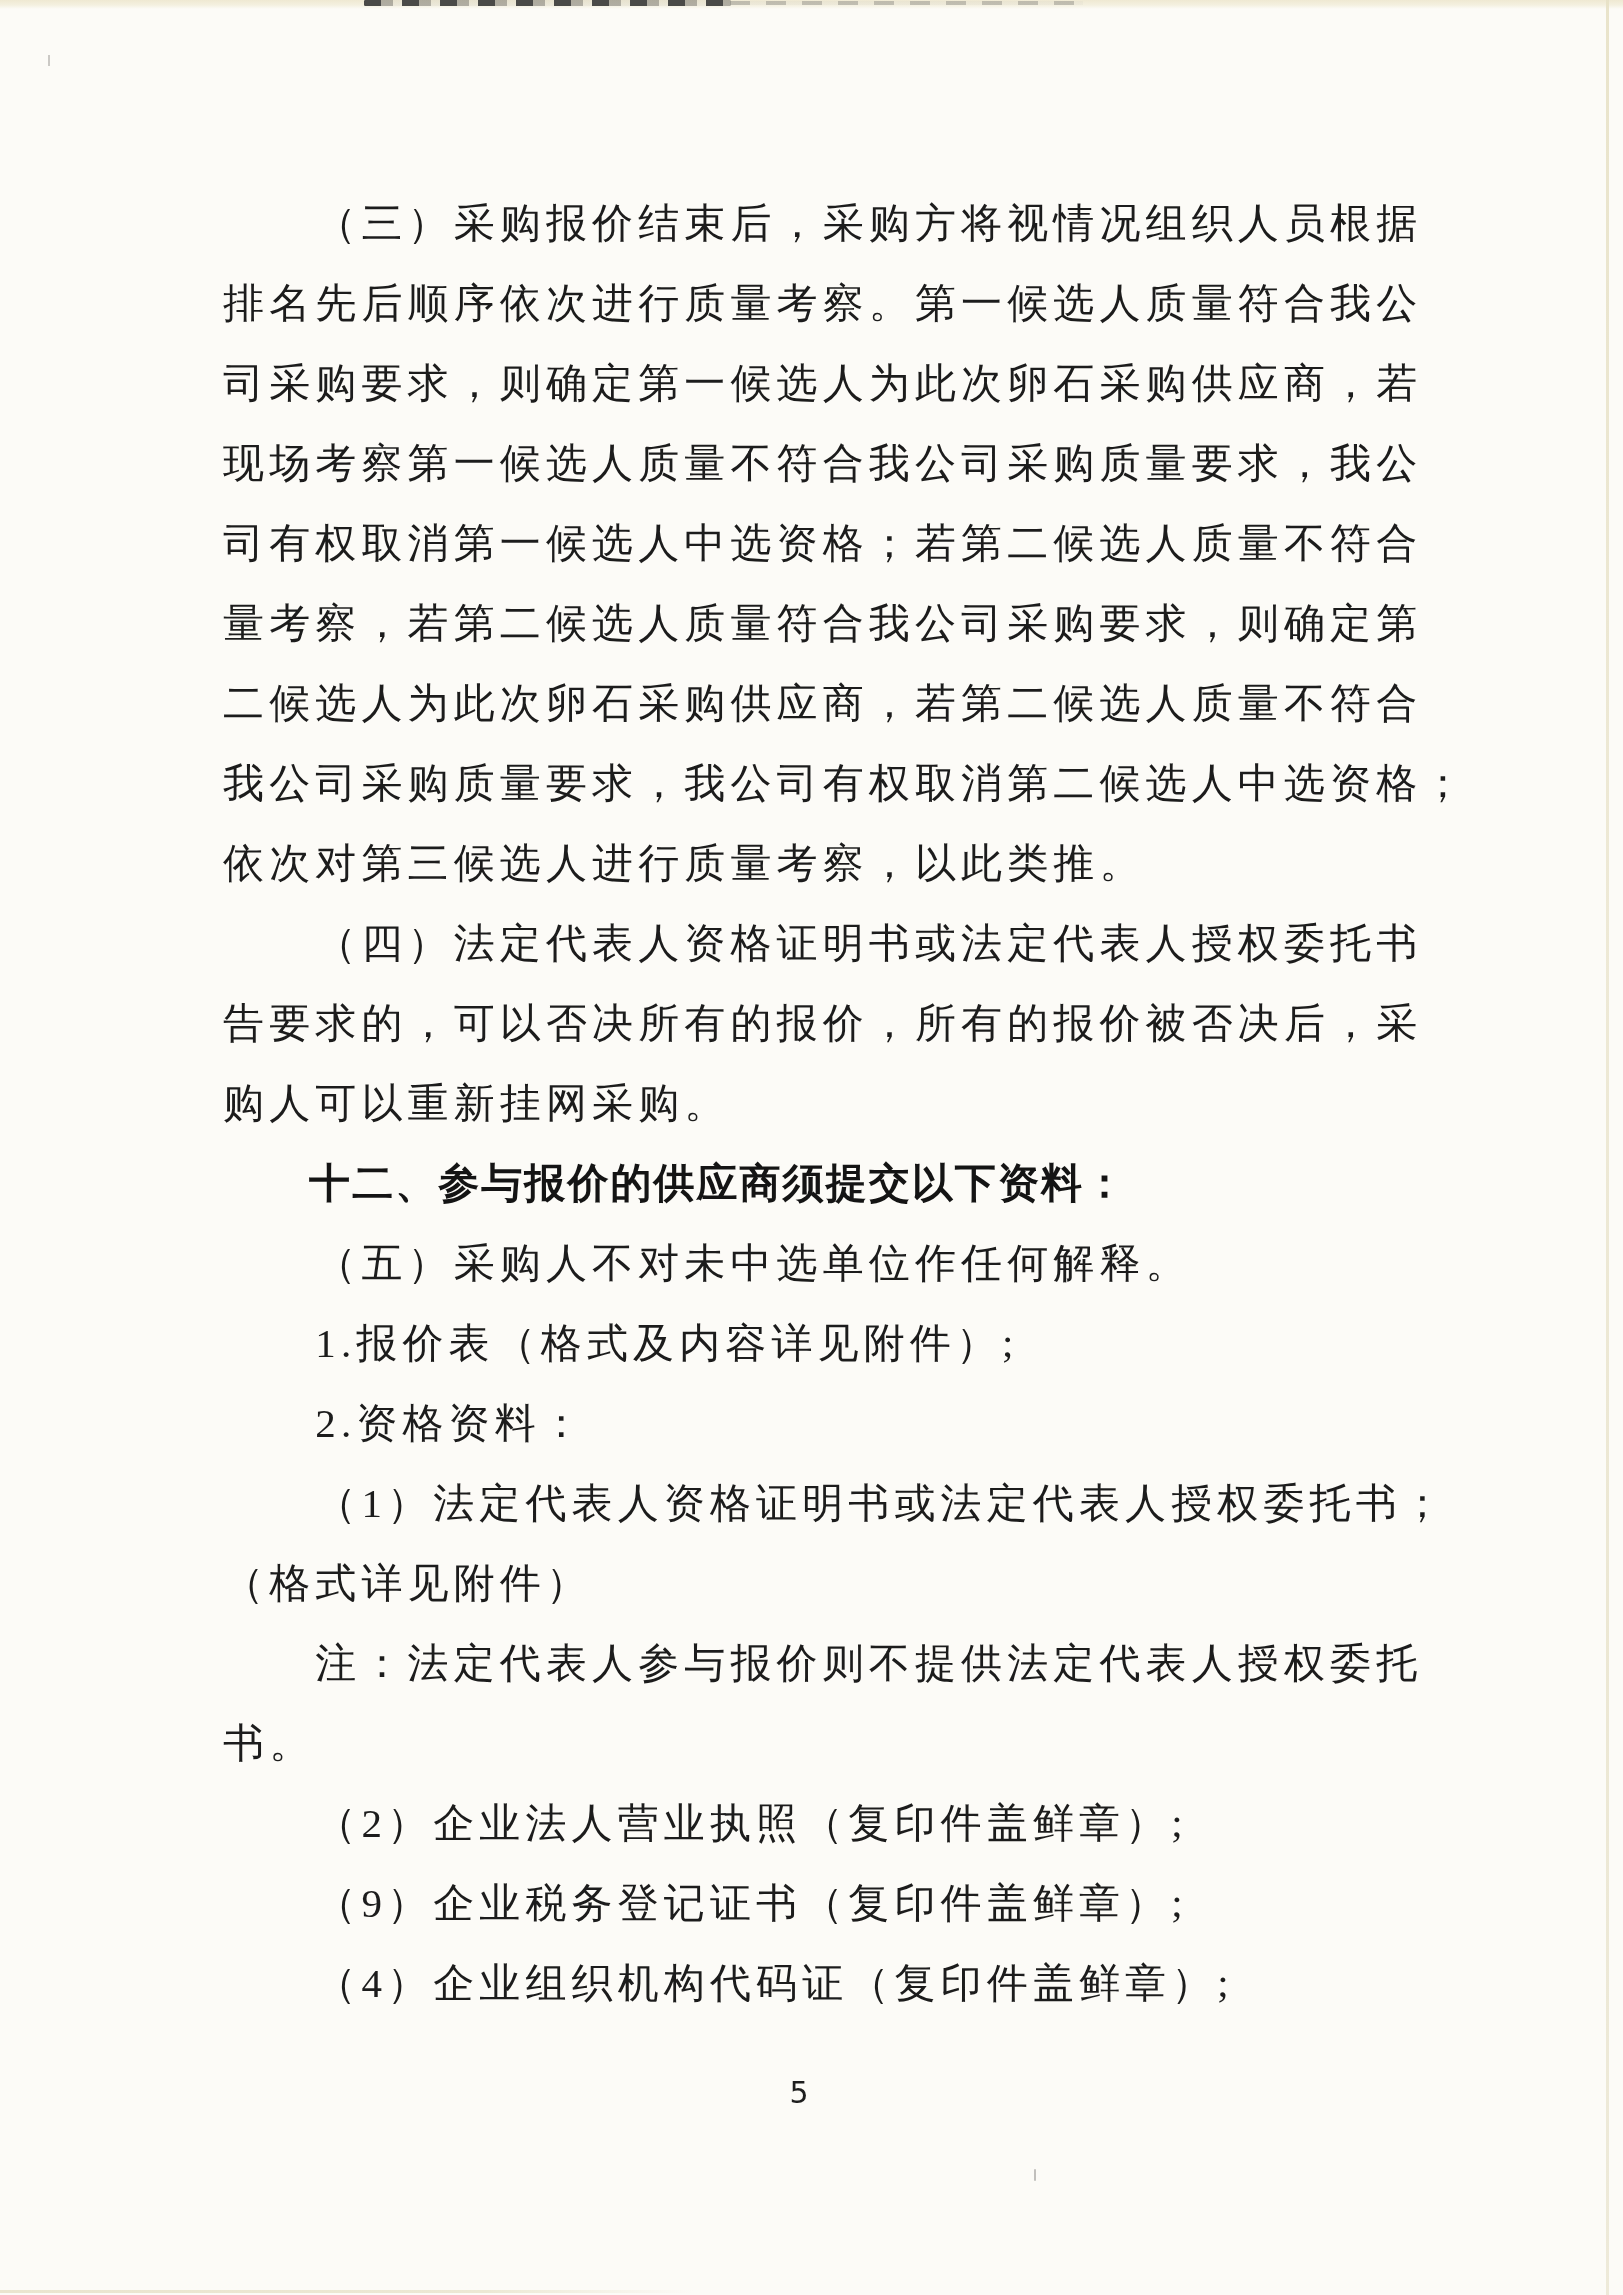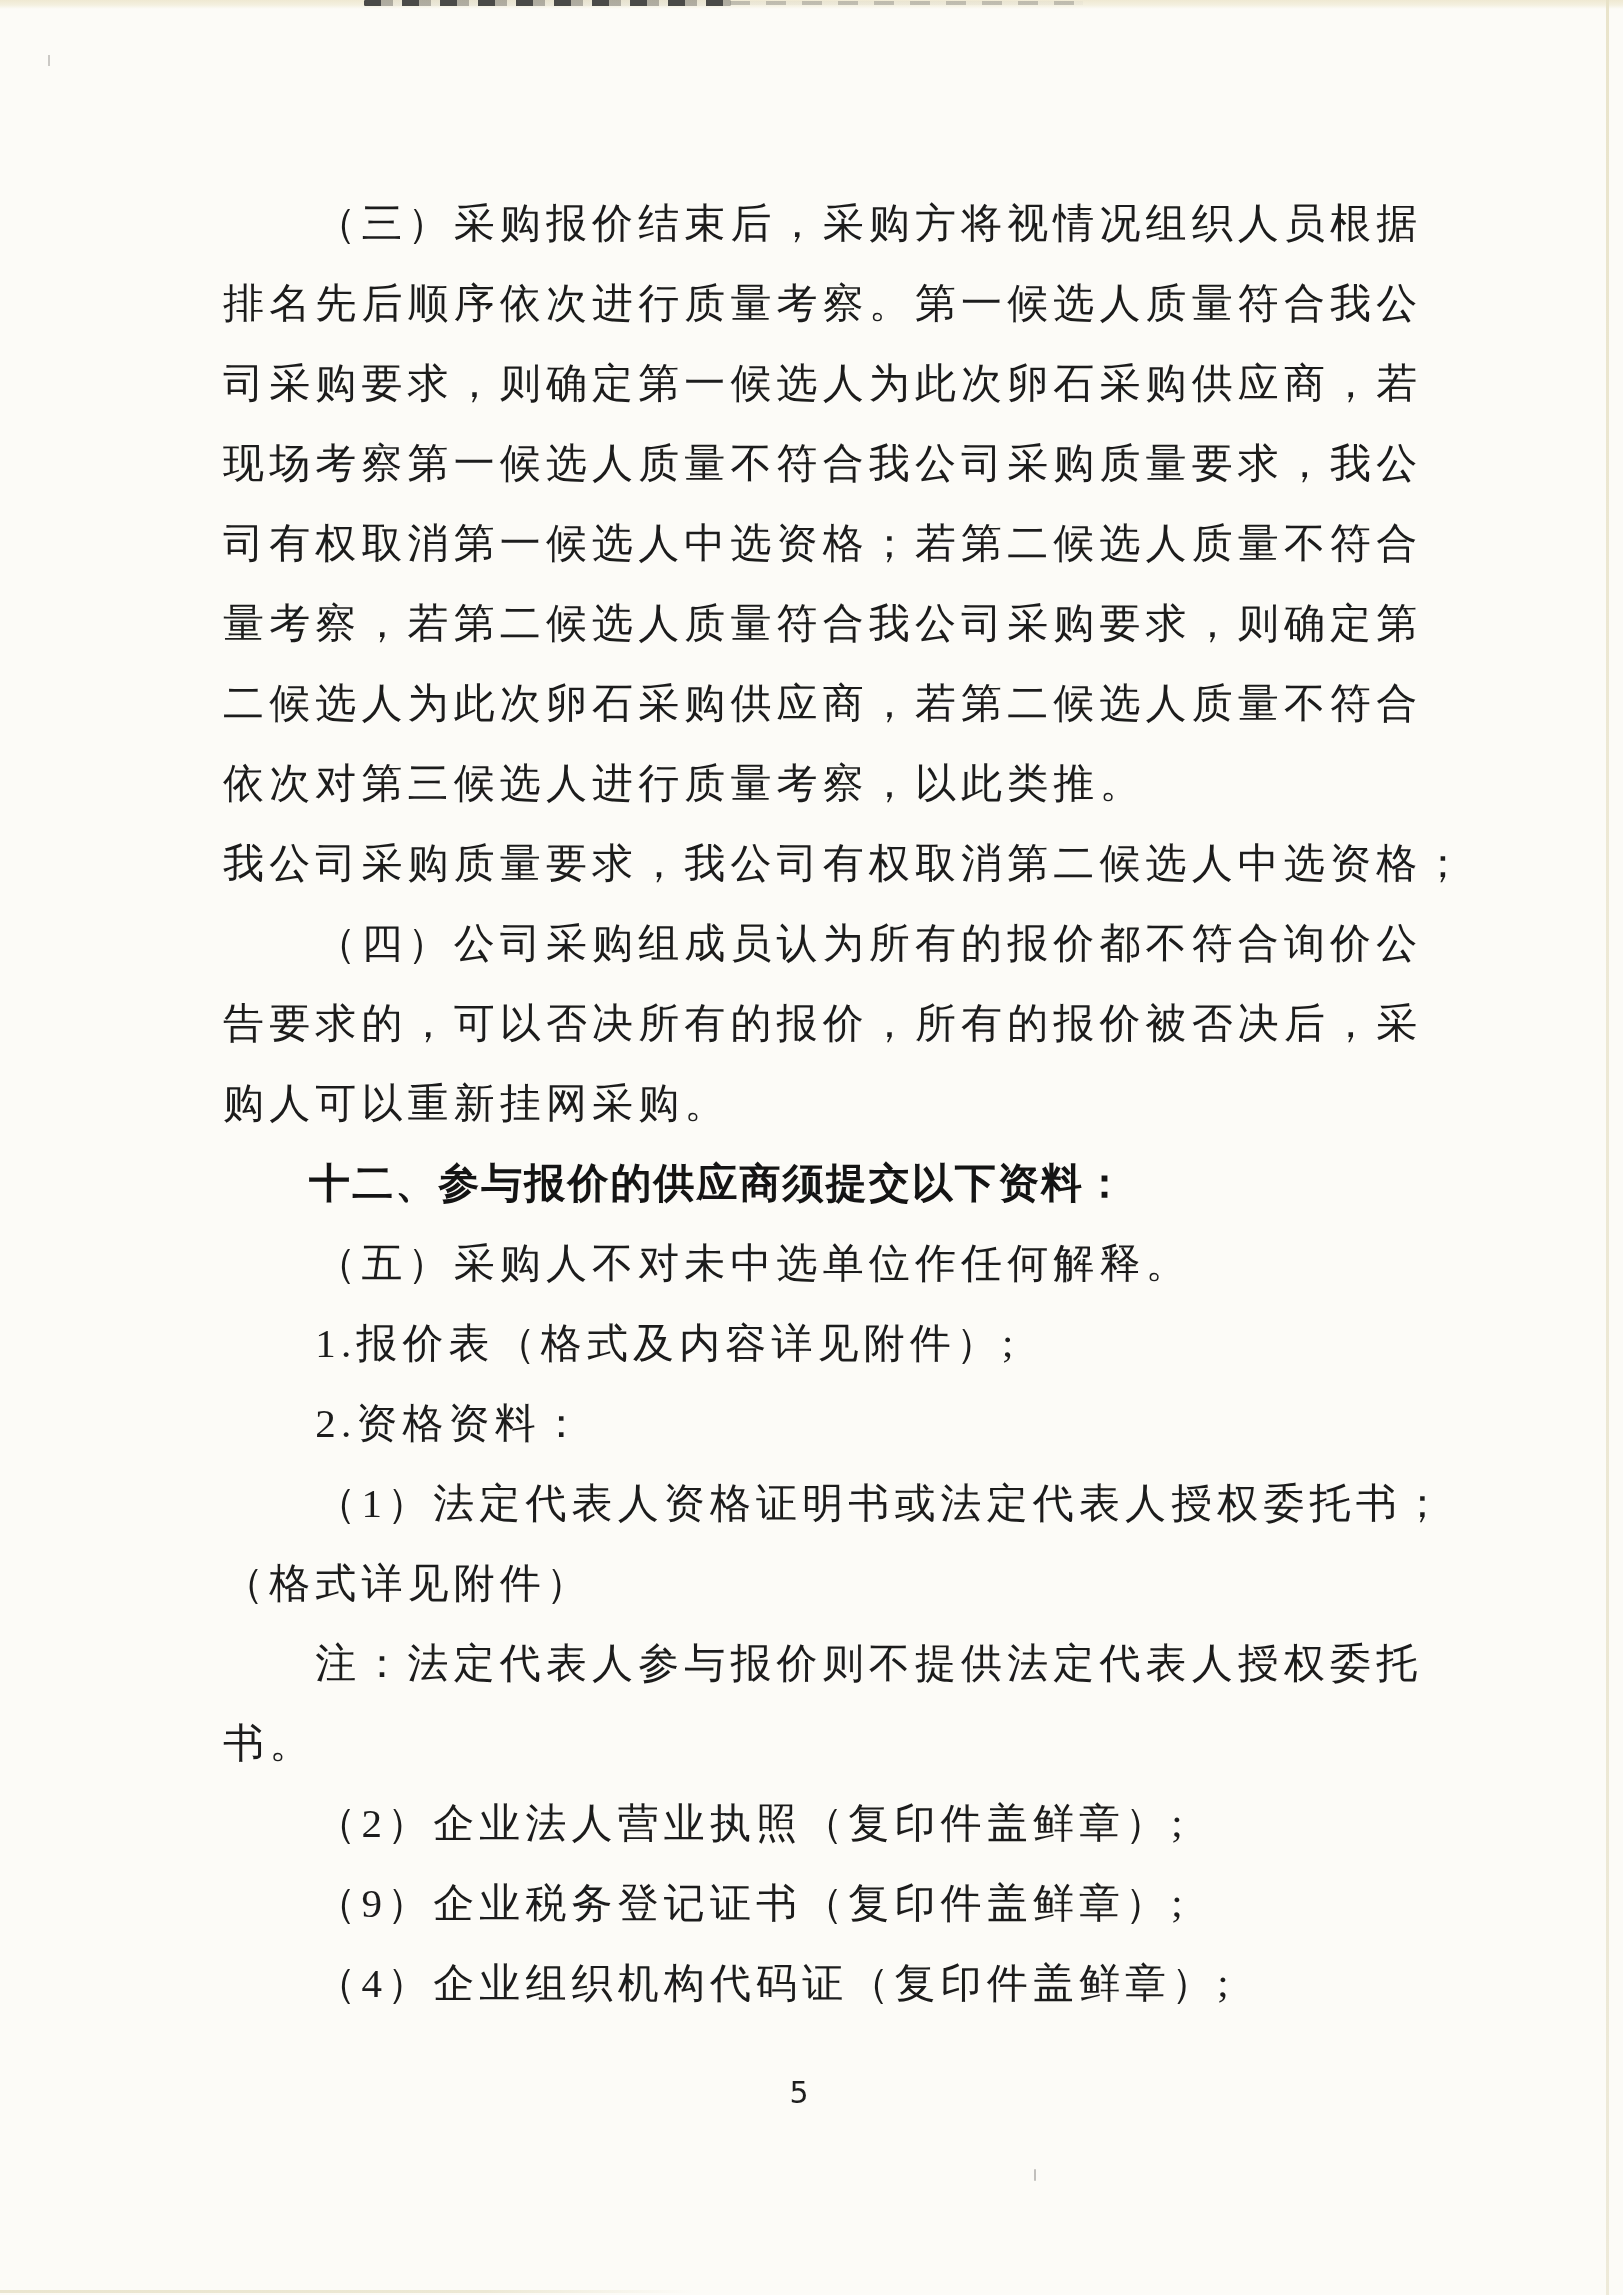--- a/index.html
+++ b/index.html
@@ -119,23 +119,23 @@
   <div class="speck"></div>
 
   <div class="text-block">
       <div class="text-line">　　（三）采购报价结束后，采购方将视情况组织人员根据</div>
       <div class="text-line">排名先后顺序依次进行质量考察。第一候选人质量符合我公</div>
       <div class="text-line">司采购要求，则确定第一候选人为此次卵石采购供应商，若</div>
       <div class="text-line">现场考察第一候选人质量不符合我公司采购质量要求，我公</div>
       <div class="text-line">司有权取消第一候选人中选资格；若第二候选人质量不符合</div>
       <div class="text-line">量考察，若第二候选人质量符合我公司采购要求，则确定第</div>
       <div class="text-line">二候选人为此次卵石采购供应商，若第二候选人质量不符合</div>
+      <div class="text-line">我公司采购质量要求，我公司有权取消第二候选人中选资格；</div>
       <div class="text-line">依次对第三候选人进行质量考察，以此类推。</div>
-      <div class="text-line">我公司采购质量要求，我公司有权取消第二候选人中选资格；</div>
-      <div class="text-line">　　（四）公司采购组成员认为所有的报价都不符合询价公</div>
+      <div class="text-line">　　（四）法定代表人资格证明书或法定代表人授权委托书</div>
       <div class="text-line">告要求的，可以否决所有的报价，所有的报价被否决后，采</div>
       <div class="text-line">购人可以重新挂网采购。</div>
       <div class="text-line heading">　　十二、参与报价的供应商须提交以下资料：</div>
       <div class="text-line">　　（五）采购人不对未中选单位作任何解释。</div>
       <div class="text-line">　　1.报价表（格式及内容详见附件）;</div>
       <div class="text-line">　　2.资格资料：</div>
       <div class="text-line">　　（1）法定代表人资格证明书或法定代表人授权委托书；</div>
       <div class="text-line">（格式详见附件）</div>
       <div class="text-line">　　注：法定代表人参与报价则不提供法定代表人授权委托</div>
       <div class="text-line">书。</div>

